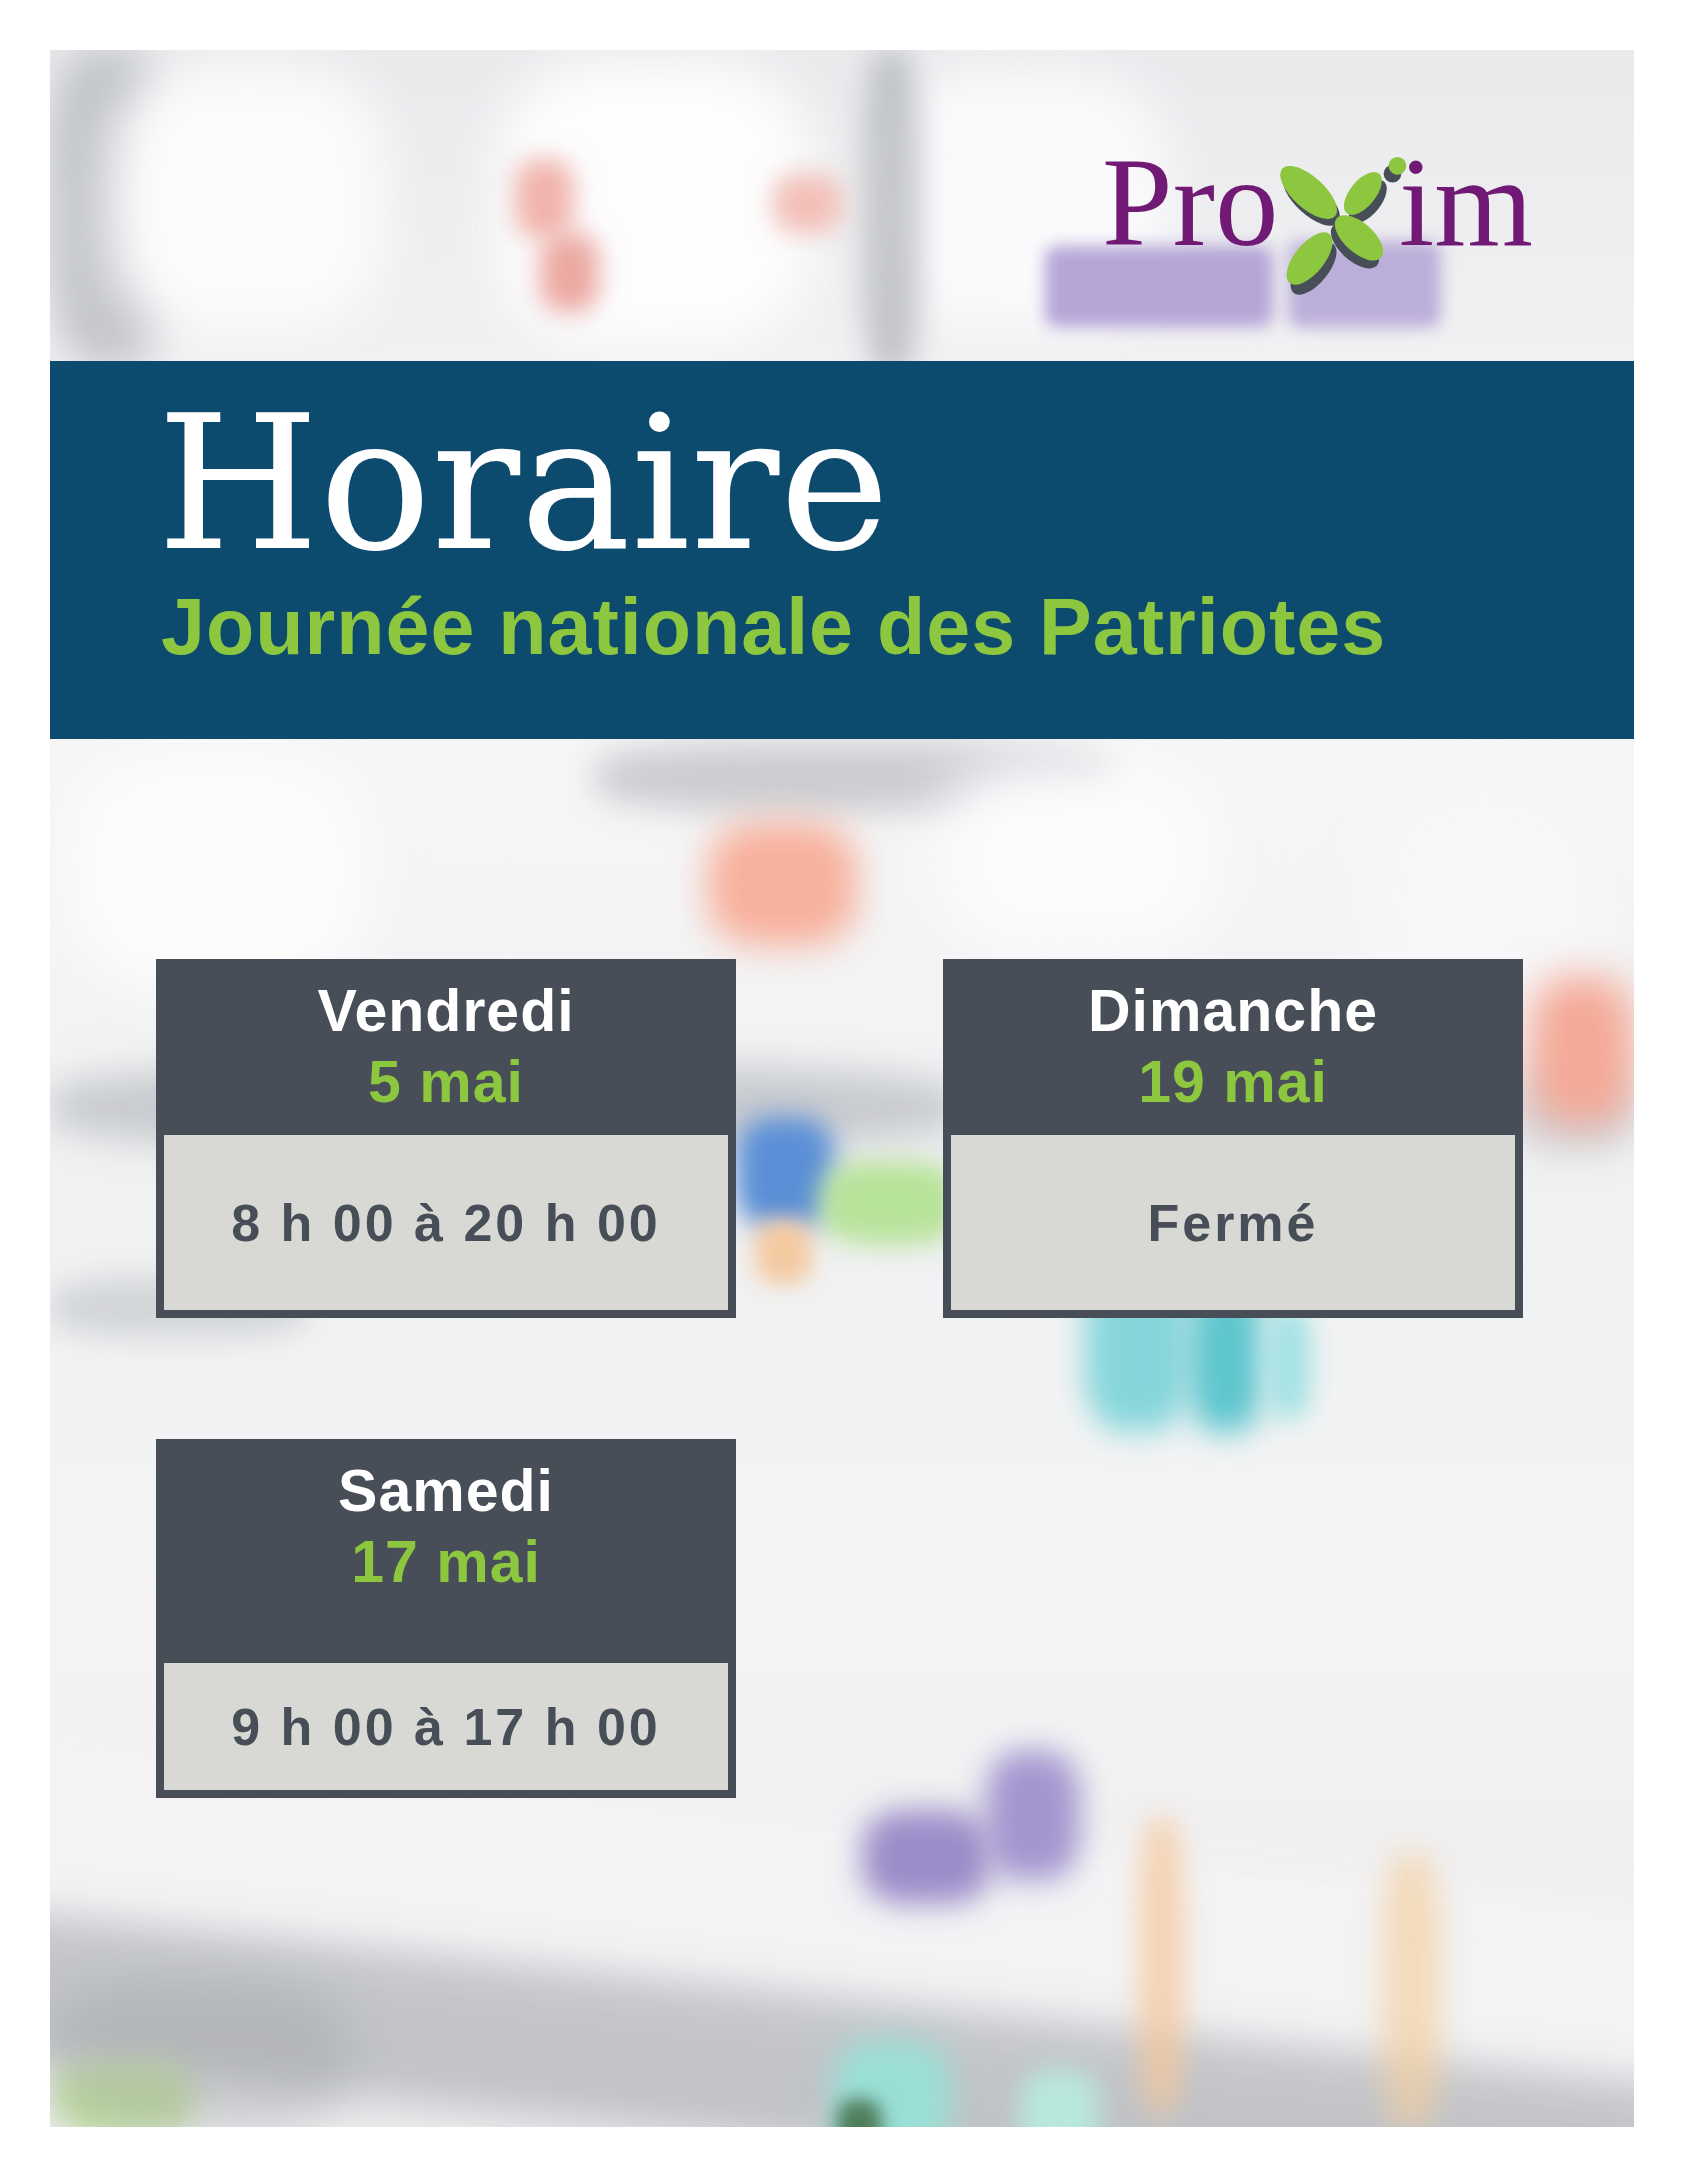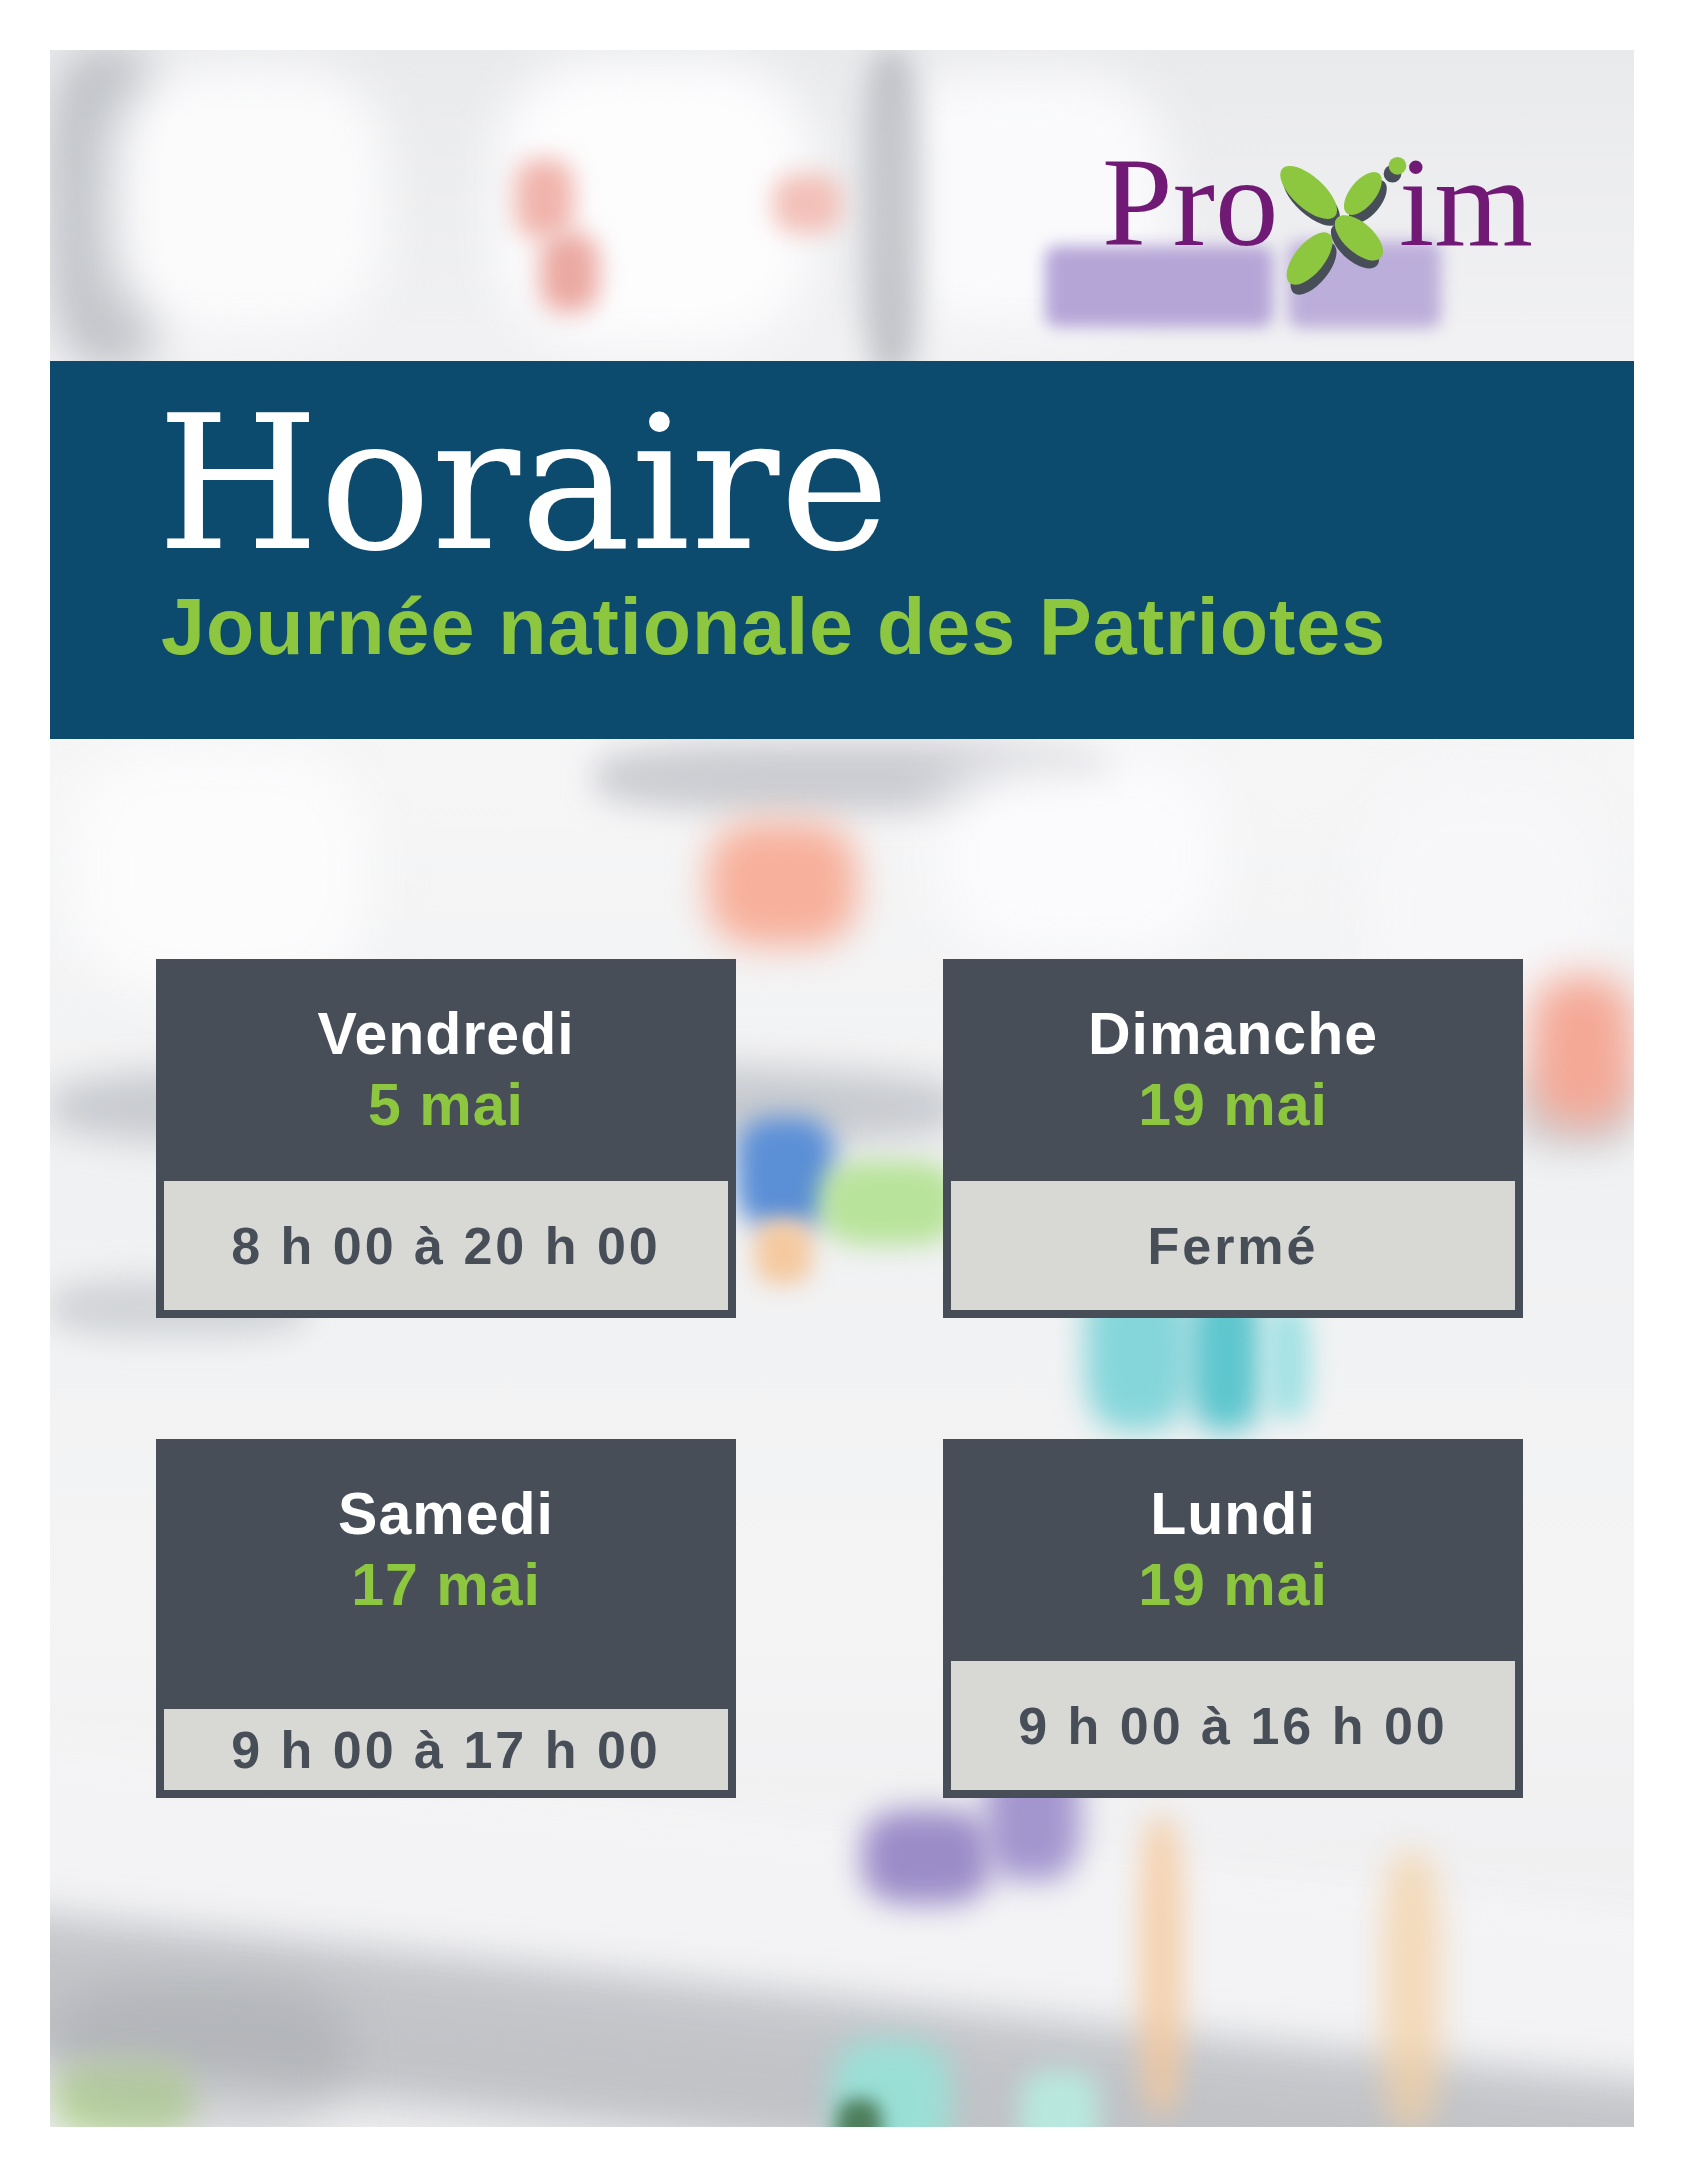--- a/index.html
+++ b/index.html
@@ -18,21 +18,21 @@
   
   .logo{position:absolute;left:1097px;top:139px;width:455px;height:163px;}
   .logo-text{position:absolute;font-family:Liberation Serif, serif;font-size:127px;line-height:1;
              color:#701a75;}
   .logo-pro{left:5px;top:0;}
   .logo-im{left:302px;top:0;}
   .logo-x{position:absolute;left:178px;top:12px;width:160px;height:150px;}
   
   .card{position:absolute;width:580px;height:359px;background:#474e58;box-sizing:border-box;
         padding:0 8px 8px 8px;display:flex;flex-direction:column;}
-  .card-head{height:222px;display:flex;flex-direction:column;justify-content:center;align-items:center;
+  .card-head{height:176px;display:flex;flex-direction:column;justify-content:center;align-items:center;
              gap:12px;}
   .day{font-size:59px;line-height:1;font-weight:700;color:#ffffff;letter-spacing:1px;}
   .date{font-size:59px;line-height:1;font-weight:700;color:#8dc63f;letter-spacing:1px;}
   .hours{flex:1;background:#d8d9d4;display:flex;align-items:center;justify-content:center;}
   .hours span{font-size:52px;font-weight:700;letter-spacing:3px;color:#474e58;white-space:nowrap;}
   .c1{left:156px;top:959px;}
   .c2{left:943px;top:959px;}
   .c3{left:156px;top:1439px;gap:48px;}
   .c4{left:943px;top:1439px;}
 </style>
@@ -127,24 +127,15 @@
   <div class="card c3">
     <div class="card-head">
       <div class="day">Samedi</div>
       <div class="date">17 mai</div>
     </div>
     <div class="hours">
       <span>9 h 00 à 17 h 00</span>
     </div>
   </div>
 
-  <div class="card c4">
-    <div class="card-head">
-      <div class="day">Lundi</div>
-      <div class="date">19 mai</div>
-    </div>
-    <div class="hours">
-      <span>9 h 00 à 16 h 00</span>
-    </div>
-  </div>
 
 </div>
 
 
 </body></html>

